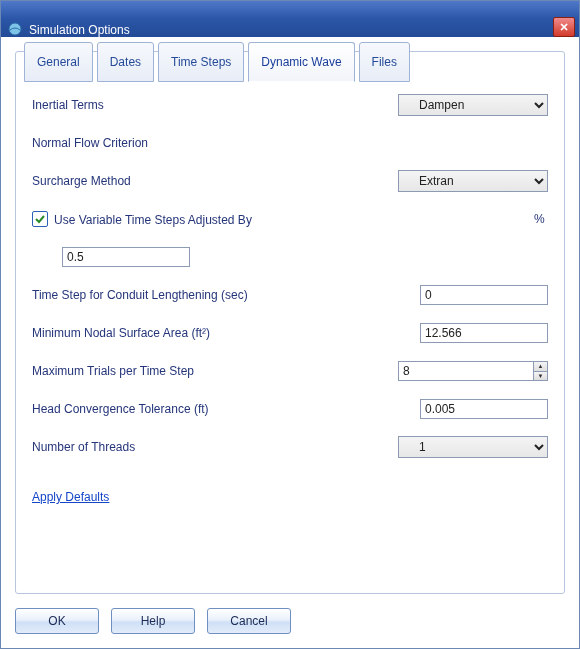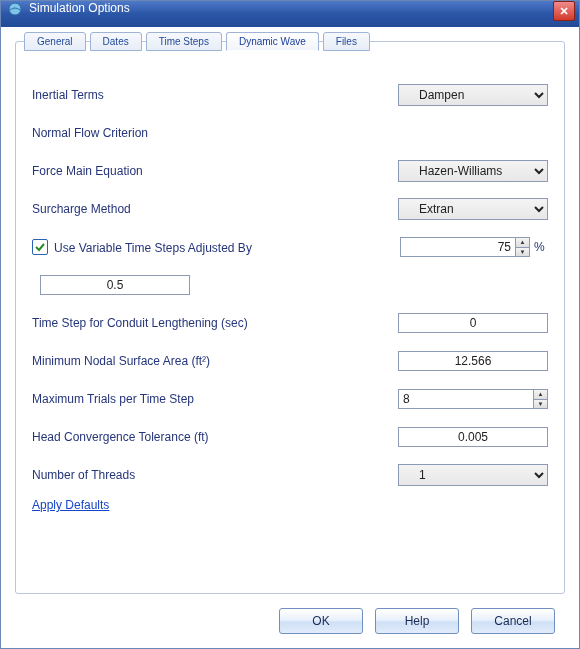--- a/index.html
+++ b/index.html
@@ -1,42 +1,42 @@
 <!DOCTYPE html>
 <html><head>
 <meta charset="utf-8">
 <style>
   html,body{margin:0;padding:0;font-family:"Segoe UI",Tahoma,sans-serif;font-size:12px;color:#222;background:#fff}
   .window{width:580px;height:649px;border:1px solid #6b88b5;box-sizing:border-box;display:flex;flex-direction:column}
-  .titlebar{height:26px;background:linear-gradient(to bottom,#4f78c8 0%,#2b56a7 50%,#224a96 100%);color:#fff;display:flex;align-items:flex-start;padding:0 4px 0 6px;font-size:12px}
+  .titlebar{height:36px;background:linear-gradient(to bottom,#4f78c8 0%,#2b56a7 50%,#224a96 100%);color:#fff;display:flex;align-items:flex-end;padding:0 4px 0 6px;font-size:12px}
   .titlebar .app-icon{width:16px;height:16px;margin-right:6px;display:inline-block}
   .titlebar .app-icon svg{width:16px;height:16px}
   .titlebar .title{flex:1}
   .titlebar .close{width:20px;height:18px;background:linear-gradient(to bottom,#f08b8b,#d23a2a);border:1px solid #8a1f14;border-radius:2px;display:flex;align-items:center;justify-content:center;color:#fff;font-weight:bold;font-size:11px;cursor:pointer}
   .client{flex:1;background:#fff;padding:14px 14px 0 14px;box-sizing:border-box;display:flex;flex-direction:column}
   .panel{flex:1;border:1px solid #b7c6de;border-radius:3px;background:#fff;box-sizing:border-box;position:relative;padding:34px 16px 12px 16px}
   .tabs{position:absolute;top:-10px;left:8px;display:flex;gap:4px}
-  .tab{background:linear-gradient(to bottom,#ffffff,#f1f4fa);border:1px solid #9fb3d7;border-bottom:1px solid #fff;border-radius:3px 3px 0 0;padding:3px 12px;color:#1a3e9b;cursor:pointer;font-size:10px}
+  .tab{background:linear-gradient(to bottom,#ffffff,#f1f4fa);border:1px solid #9fb3d7;border-bottom:1px solid #fff;border-radius:3px 3px 0 0;padding:12px 12px;color:#1a3e9b;cursor:pointer;font-size:12px}
   .tab.inactive{background:linear-gradient(to bottom,#f6f8fc,#e7edf7);border-bottom:1px solid #9fb3d7;color:#244a99}
   .row{display:flex;align-items:center;height:38px}
   .row .label-area{flex:1;color:#25357a}
   .row .control-area{width:158px;display:flex;align-items:center;gap:4px;justify-content:flex-end}
   select{width:150px;height:22px;border:1px solid #8c9bb3;background:linear-gradient(to bottom,#f4f4f4,#e7e7e7);font-size:12px;padding-left:16px;color:#222;box-sizing:border-box}
-  input[type=text]{width:150px;height:20px;border:1px solid #8c9bb3;background:#fff;font-size:12px;text-align:center;padding:0 4px;box-sizing:border-box;color:#222}
+  input[type=text]{width:128px;height:20px;border:1px solid #8c9bb3;background:#fff;font-size:12px;text-align:left;padding:0 4px;box-sizing:border-box;color:#222}
   .spin-wrap{position:relative;width:130px}
   .spin-wrap input[type=text]{width:130px;padding-right:18px;text-align:right}
   .spin-btns{position:absolute;right:1px;top:1px;width:14px;height:18px;display:flex;flex-direction:column}
   .spin-btns div{flex:1;border-left:1px solid #8c9bb3;background:linear-gradient(to bottom,#f4f4f4,#dedede);font-size:6px;color:#333;display:flex;align-items:center;justify-content:center;cursor:pointer}
   .spin-btns div:first-child{border-bottom:1px solid #8c9bb3}
   .pct{color:#25357a;width:14px;text-align:left}
   .checkbox{width:14px;height:14px;border:1px solid #2a63b6;border-radius:2px;display:inline-flex;align-items:center;justify-content:center;margin-right:6px;background:#fff;cursor:pointer}
   .checkbox svg{width:10px;height:10px}
   .cbrow{display:flex;align-items:flex-end}
-  .link{color:#1646c8;text-decoration:underline;cursor:pointer;display:inline-block;margin-top:4px}
-  .buttons{height:54px;display:flex;align-items:center;justify-content:flex-end;gap:12px;padding-right:10px}
+  .link{color:#1646c8;text-decoration:underline;cursor:pointer;display:inline-block;margin-top:24px}
+  .buttons{height:54px;display:flex;align-items:center;justify-content:flex-start;gap:12px;padding-right:10px}
   .btn{min-width:84px;height:26px;border:1px solid #6f8fc0;border-radius:3px;background:linear-gradient(to bottom,#ffffff 0%,#eaf1fb 45%,#cfe0f6 55%,#e2ecfa 100%);color:#1a2a55;cursor:pointer;font-size:12px;padding:0 12px}
 </style>
 </head>
 <body>
 
 <div class="window">
   <div class="titlebar">
     <span class="app-icon">
       <svg viewBox="0 0 16 16">
           <circle cx="8" cy="8" r="6" fill="#7ec3e8" stroke="#2b6da8"></circle>
@@ -63,55 +63,38 @@
         <div class="label-area">Inertial Terms</div>
         <div class="control-area">
           <select><option>Dampen</option></select>
         </div>
       </div>
 
       <div class="row">
         <div class="label-area">Normal Flow Criterion</div>
       </div>
 
-      <div class="row">
-        <div class="label-area">Force Main Equation</div>
-        <div class="control-area">
-          <select><option>Hazen-Williams</option></select>
-        </div>
-      </div>
 
       <div class="row">
         <div class="label-area">Surcharge Method</div>
         <div class="control-area">
           <select><option>Extran</option></select>
         </div>
       </div>
 
       <div class="row">
         <div class="label-area cbrow">
           <span class="checkbox">
             <svg viewBox="0 0 10 10">
                 <path d="M1 5 L4 8 L9 2" stroke="#2a8a2a" stroke-width="2" fill="none"></path>
               </svg>
           </span>
           <span>Use Variable Time Steps  Adjusted By</span>
         </div>
         <div class="control-area">
-          <div class="spin-wrap">
-            <input type="text" value="75" style="">
-            <div class="spin-btns">
-              <div>
-                  <span>▲</span>
-                </div>
-              <div>
-                  <span>▼</span>
-                </div>
-            </div>
-          </div>
           <span class="pct">%</span>
         </div>
       </div>
 
       <div class="row">
         <div class="control-area">
           <input type="text" value="0.5" style="">
         </div>
       </div>
 

